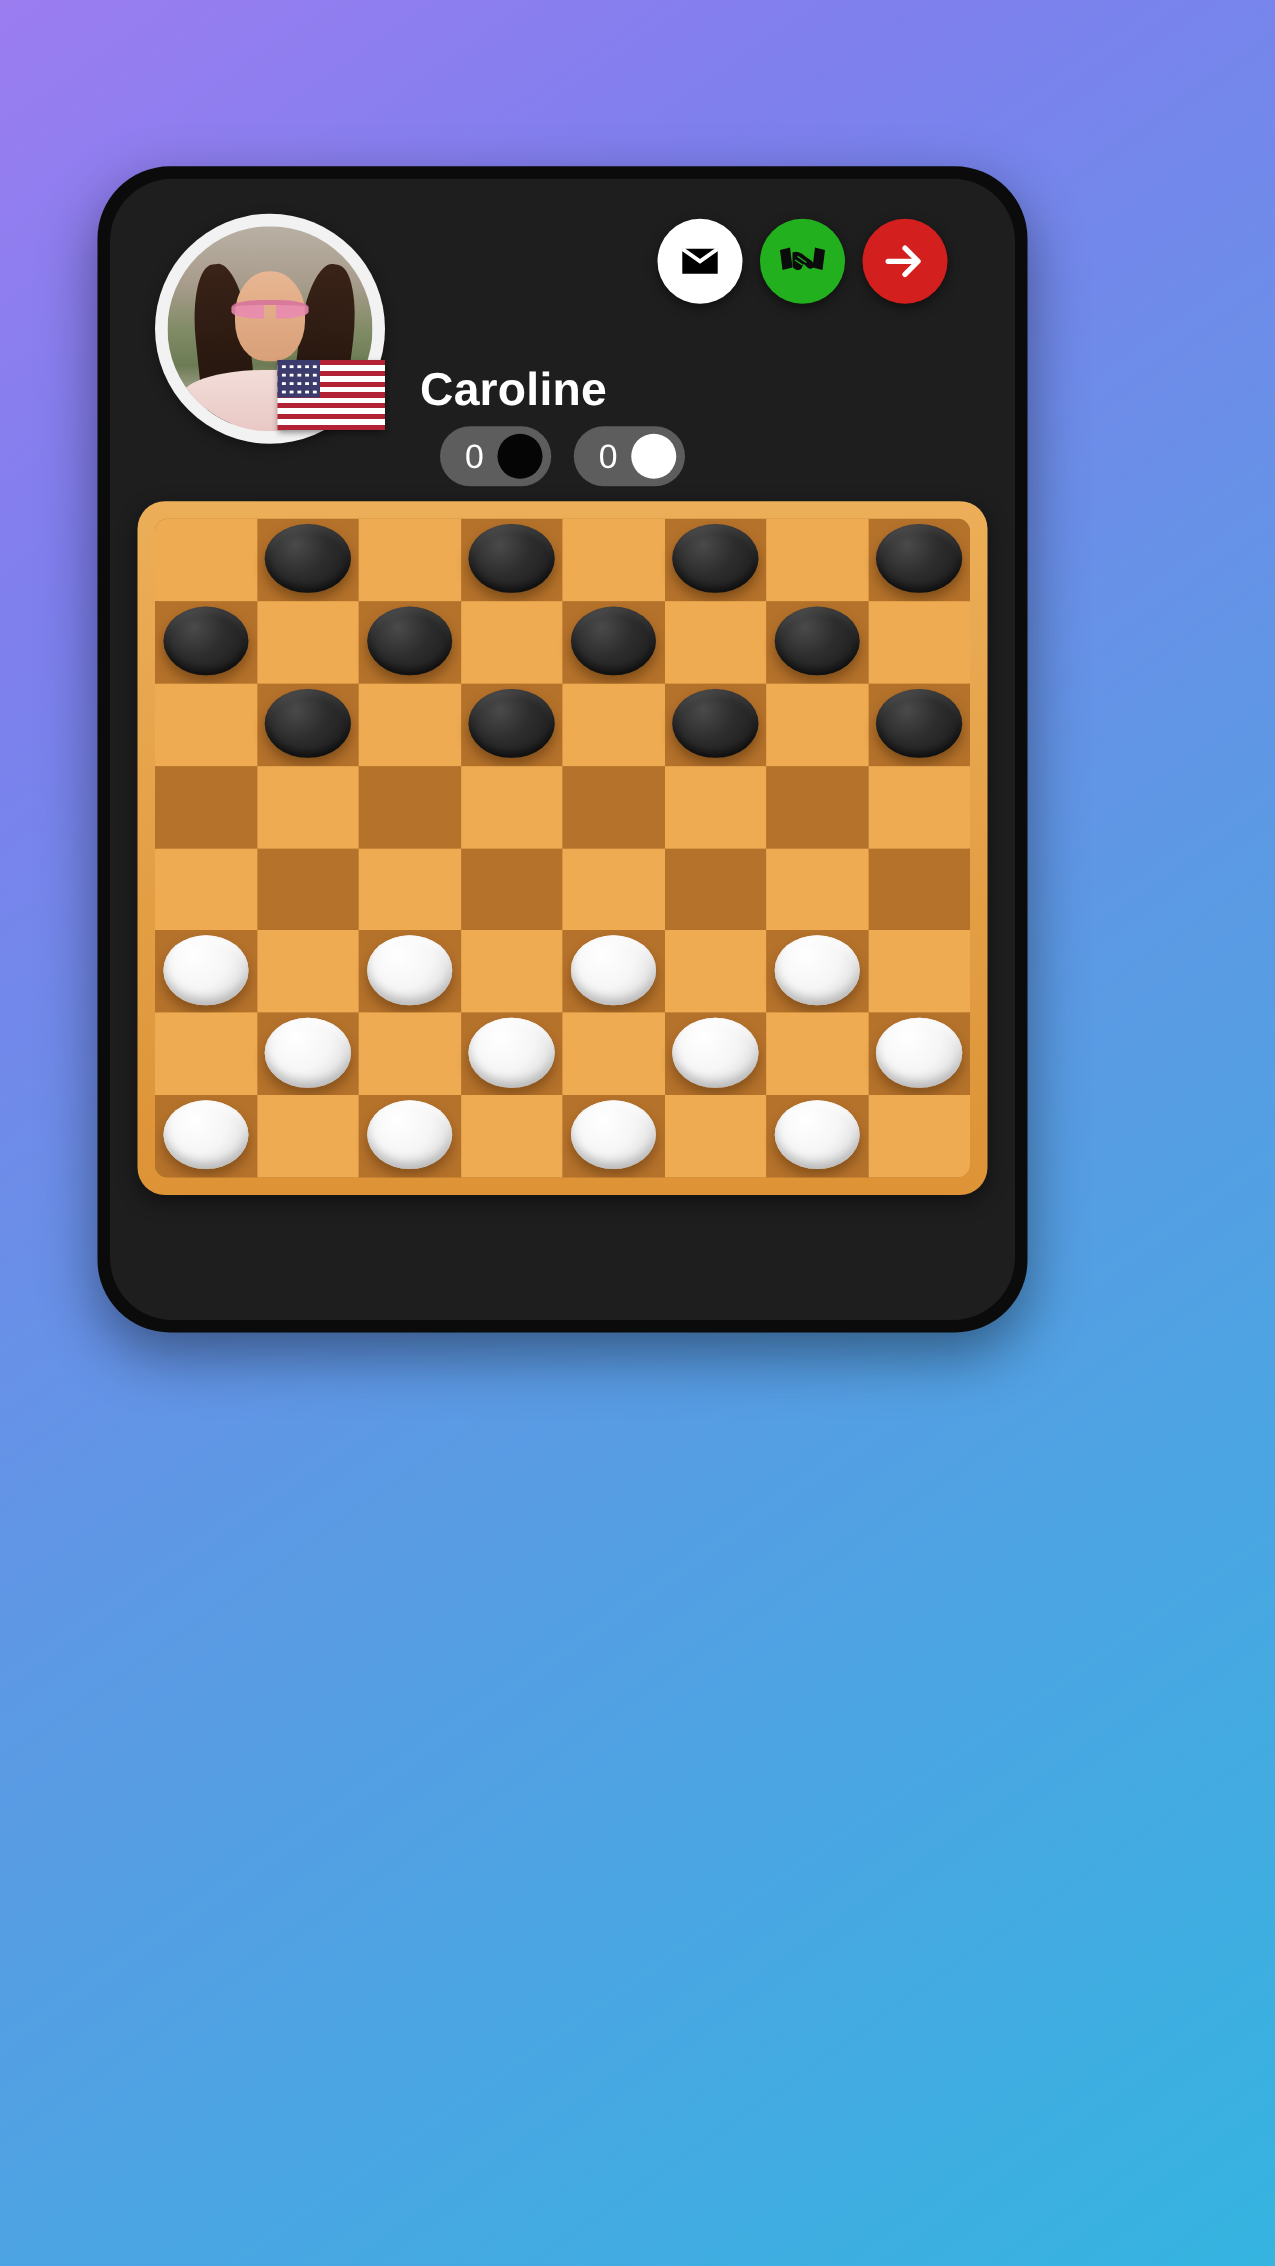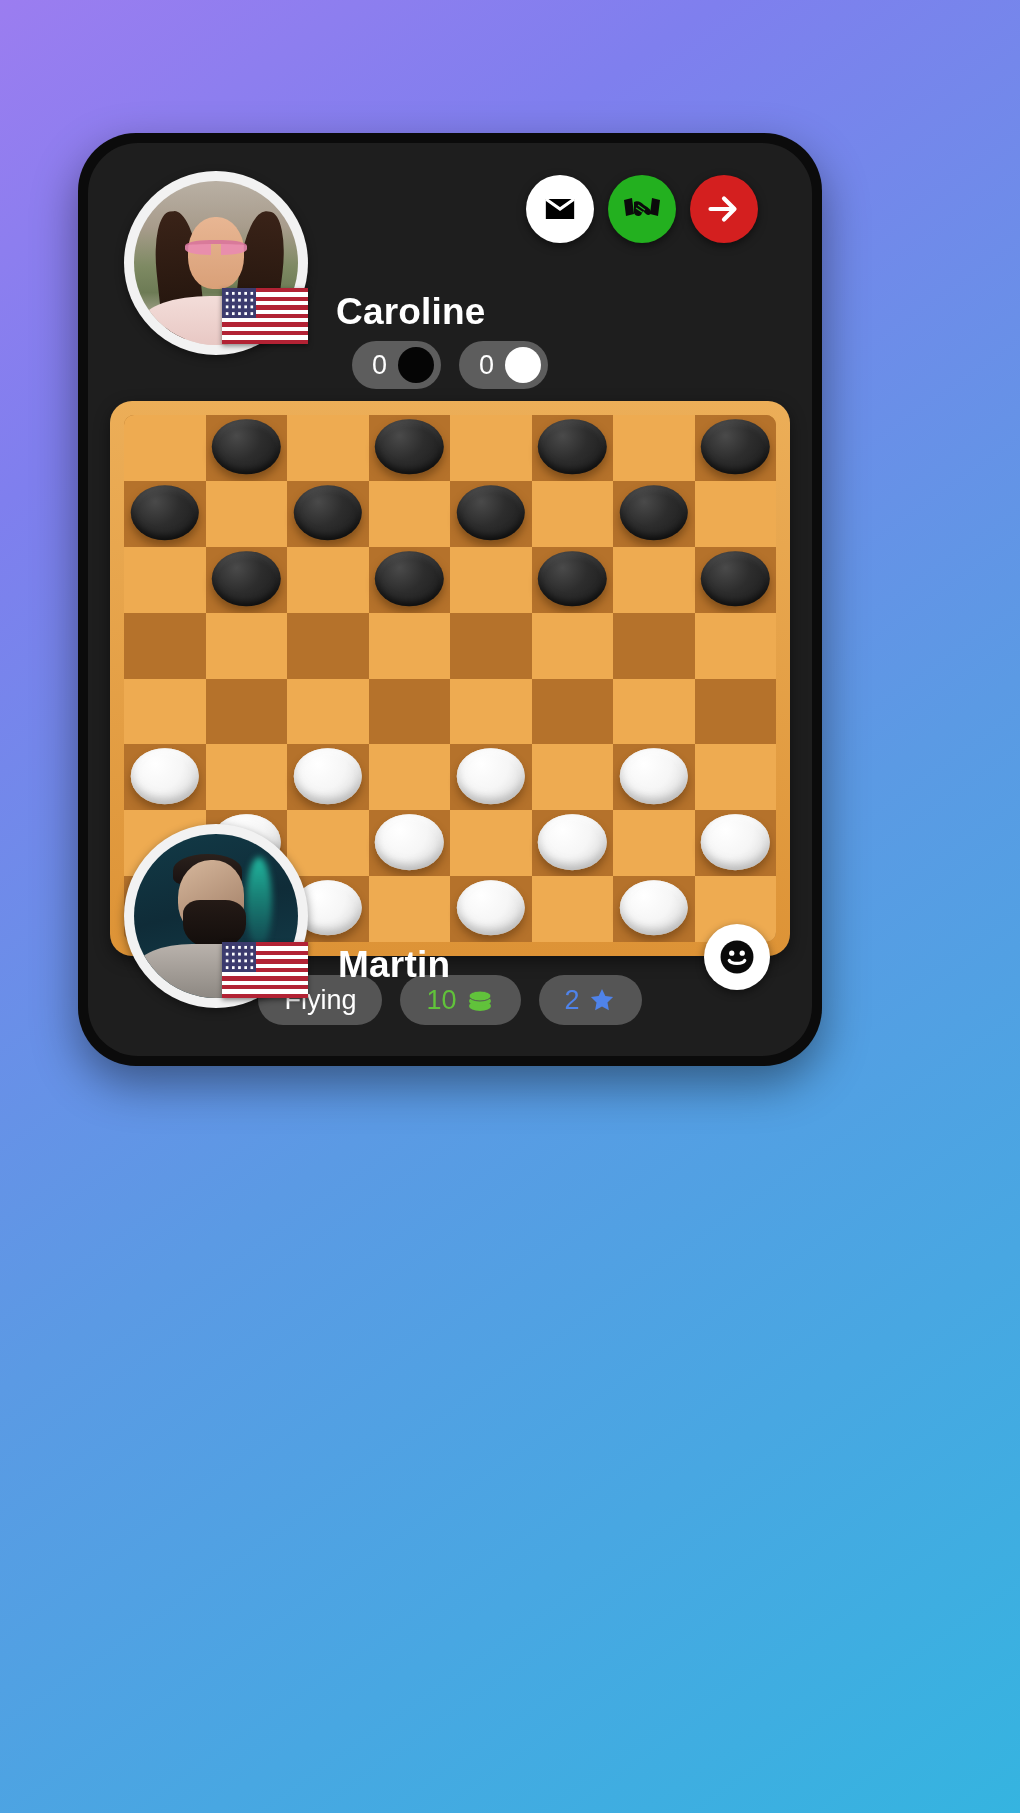--- a/index.html
+++ b/index.html
@@ -408,59 +408,16 @@
             <div class="piece white"></div>
           </div>
           <div class="sq light"></div>
           <div class="sq dark">
             <div class="piece white"></div>
           </div>
           <div class="sq light"></div>
         </div>
     </div>
 
-    <div id="info-row">
-      <div class="info-pill">
-        <span class="txt-white">Flying</span>
-      </div>
-      <div class="info-pill">
-        <span class="txt-green">10</span>
-        <svg width="30" height="26" viewBox="0 0 30 26">
-          <ellipse cx="15" cy="19" rx="11" ry="5" fill="#61c23b"></ellipse>
-          <ellipse cx="15" cy="14" rx="11" ry="5" fill="#61c23b"></ellipse>
-          <ellipse cx="15" cy="9" rx="11" ry="5" fill="#61c23b"></ellipse>
-          <ellipse cx="15" cy="9" rx="11" ry="5" fill="none" stroke="#555" stroke-width="1"></ellipse>
-        </svg>
-      </div>
-      <div class="info-pill">
-        <span class="txt-blue">2</span>
-        <svg width="28" height="28" viewBox="0 0 24 24">
-          <path d="M12 2.5l2.9 6.1 6.6.9-4.8 4.6 1.2 6.6L12 17.6 6.1 20.7l1.2-6.6L2.5 9.5l6.6-.9z" fill="#4f83ea"></path>
-        </svg>
-      </div>
-    </div>
-
-    <div id="bottom-player">
-      <div class="avatar-wrap" style="left:36px; top:18px;">
-        <div class="avatar-img" id="avatar-martin-img">
-          <div class="rim"></div>
-            <div class="hairtop"></div>
-          <div class="head"></div>
-            <div class="beard"></div>
-            <div class="shirt"></div>
-        </div>
-      </div>
-      <div class="flag" style="left:134px; top:136px;"></div>
-
-      <div class="player-name" style="left:250px; top:138px;">Martin</div>
-
-      <div id="btn-emoji">
-        <svg width="42" height="42" viewBox="0 0 24 24">
-          <circle cx="12" cy="12" r="9.4" fill="#0a0a0a"></circle>
-          <circle cx="9" cy="9.8" r="1.5" fill="#fff"></circle>
-          <circle cx="15" cy="9.8" r="1.5" fill="#fff"></circle>
-          <path d="M7.6 14c1.2 2.2 7.6 2.2 8.8 0" fill="none" stroke="#fff" stroke-width="1.9" stroke-linecap="round"></path>
-        </svg>
-      </div>
-    </div>
+
 
   </div>
 </div>
 
 </body></html>

